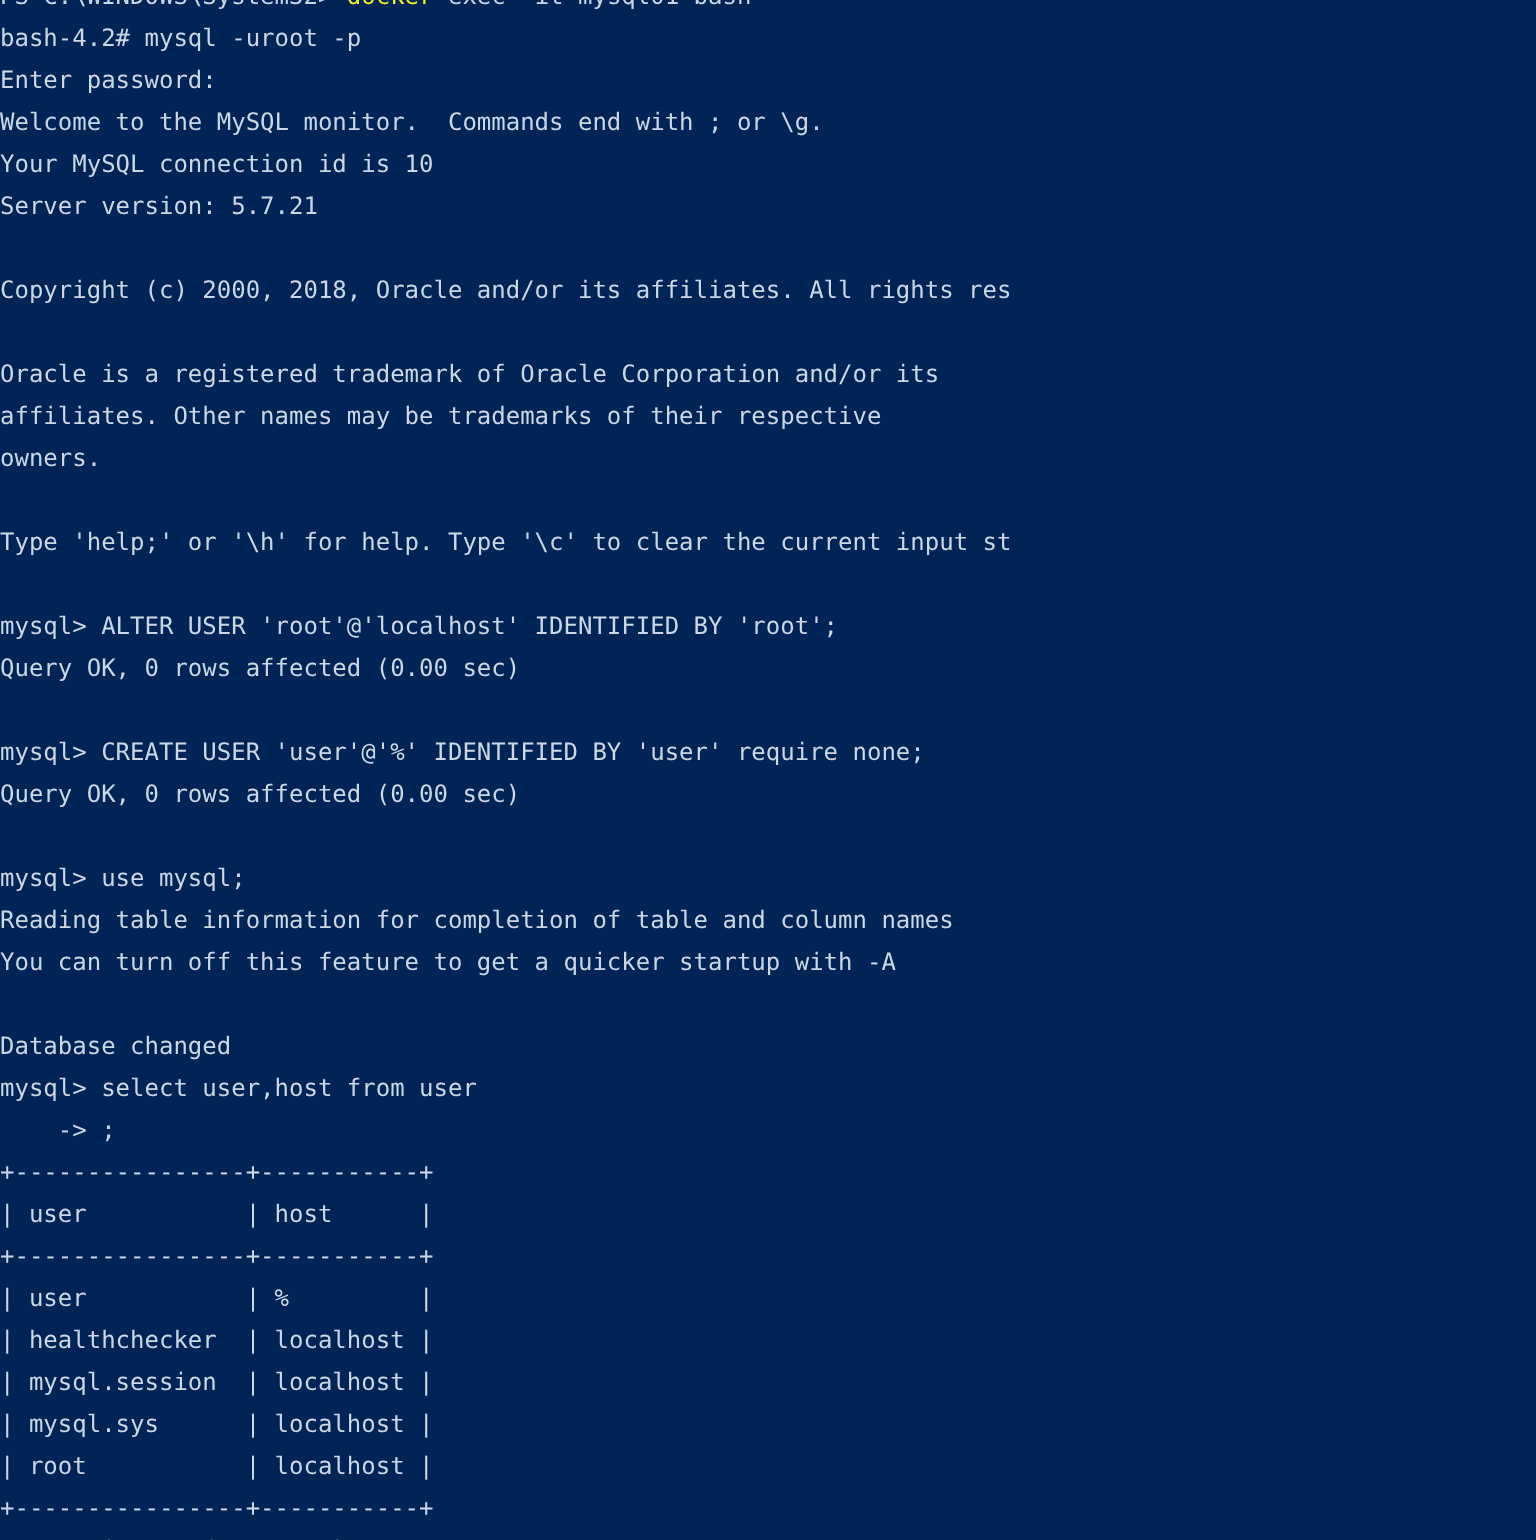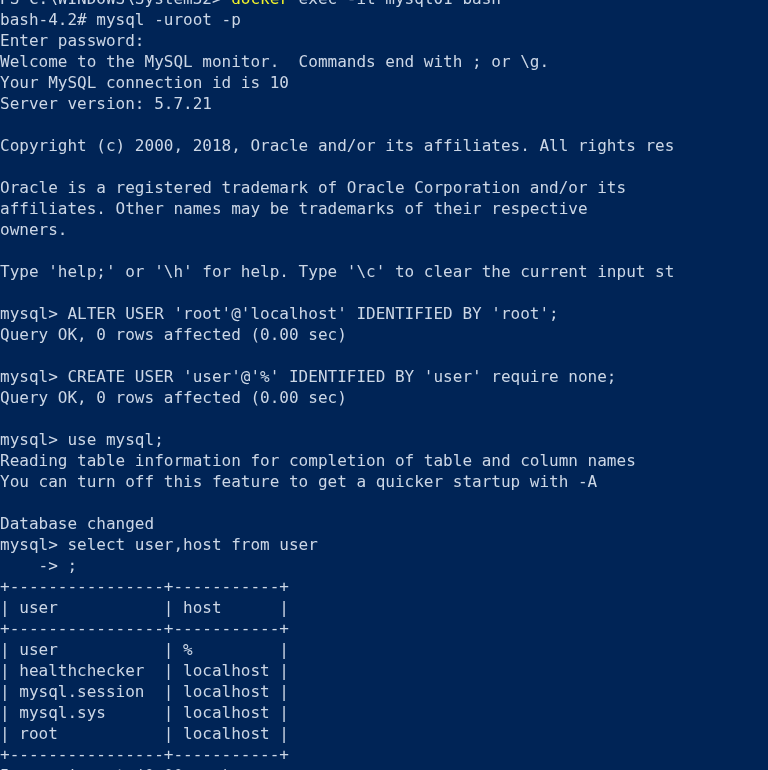--- a/index.html
+++ b/index.html
@@ -10,21 +10,21 @@
     width: 768px;
     height: 770px;
     overflow: hidden;
   }
   #terminal {
     position: relative;
     width: 768px;
     height: 770px;
     background: #002456;
     font-family: "DejaVu Sans Mono", "Liberation Mono", monospace;
-    font-size: 16px;
+    font-size: 12px;
     line-height: 21px;
     color: #ccd7e6;
     overflow: hidden;
     white-space: pre;
     letter-spacing: 0px;
     -webkit-font-smoothing: none;
   }
   
   #screen {
     position: absolute;

